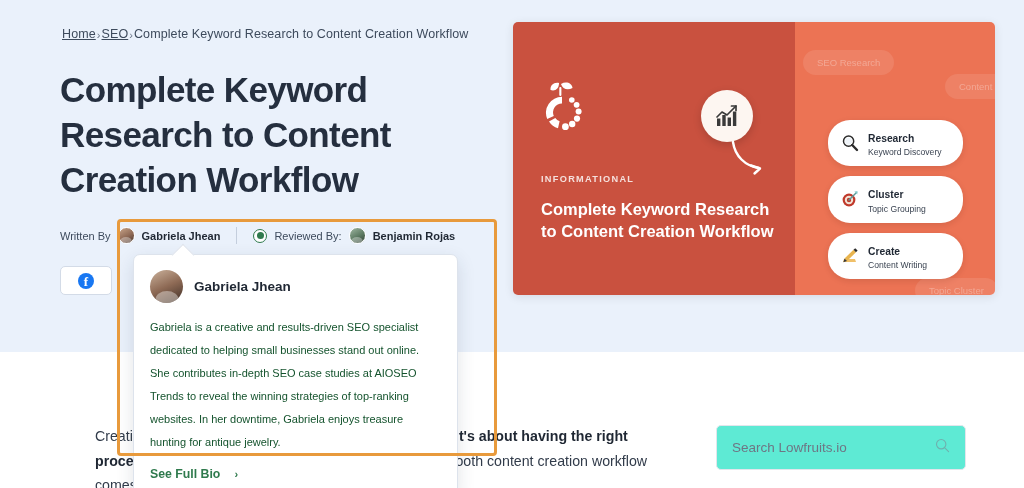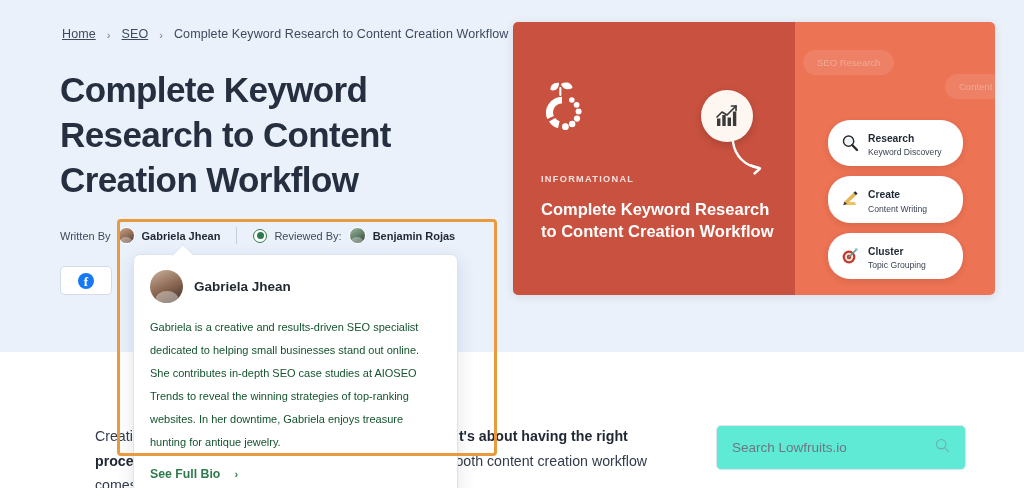--- a/index.html
+++ b/index.html
@@ -14,21 +14,21 @@
   
   .hero-band {
     position: absolute; left: 0; top: 0; width: 1024px; height: 352px;
     background: #eaf1fb;
   }
 
   
   .breadcrumb {
     position: absolute; left: 62px; top: 27px;
     font-size: 12.5px; color: #3d4a5c; letter-spacing: .1px;
-    display: flex; align-items: flex-end; gap: 11px; white-space: nowrap;
+    display: flex; align-items: flex-end; gap: 1px; white-space: nowrap;
   }
   .breadcrumb a { color: #3d4a5c; text-decoration: underline; }
   .crumb-sep { color: #6b7688; font-size: 11px; }
   .crumb-current { color: #3d4a5c; }
 
   
   .page-title {
     position: absolute; left: 60px; top: 67px; width: 420px;
     font-size: 35px; line-height: 45px; font-weight: 700;
     color: #252f3f; letter-spacing: -0.6px;
@@ -292,65 +292,66 @@
         </svg>
       </span>
 
       <div class="feat-kicker">INFORMATIONAL</div>
       <div class="feat-title">Complete Keyword Research to Content Creation Workflow</div>
     </div>
 
     <div class="feat-right">
       <span class="ghost-pill gp1">SEO Research</span>
       <span class="ghost-pill gp2">Content Strategy</span>
+      <span class="ghost-pill gp4">Topic Cluster</span>
 
       <div class="pill-stack">
 
         <div class="pill">
           <span class="pill-ico">
             <svg width="18" height="18" viewBox="0 0 18 18">
               <circle cx="7.6" cy="7.2" r="5.1" fill="none" stroke="#2b2b2b" stroke-width="1.5"></circle>
               <circle cx="7.6" cy="7.2" r="3.4" fill="#eef3f8"></circle>
               <line x1="11.2" y1="11" x2="16" y2="16" stroke="#2b2b2b" stroke-width="2.4" stroke-linecap="round"></line>
             </svg>
           </span>
           <span class="pill-txt">
             <span class="pill-title">Research</span>
             <span class="pill-sub" style="display:block">Keyword Discovery</span>
-          </span>
-        </div>
-
-        <div class="pill">
-          <span class="pill-ico">
-            <svg width="18" height="18" viewBox="0 0 18 18">
-              <path d="M2 15 L15 15 L14 12 L3 12 Z" fill="#f0c069"></path>
-              <path d="M3.5 11.5 L12.5 2.8 L15 5.3 L6 14 Z" fill="#e8b44f"></path>
-              <path d="M12.5 2.8 L14.2 1.2 L16.6 3.6 L15 5.3 Z" fill="#2b2b2b"></path>
-              <path d="M3.5 11.5 L6 14 L2.4 15.2 Z" fill="#3a3a3a"></path>
-            </svg>
-          </span>
-          <span class="pill-txt">
-            <span class="pill-title">Create</span>
-            <span class="pill-sub" style="display:block">Content Writing</span>
           </span>
         </div>
 
         <div class="pill">
           <span class="pill-ico">
             <svg width="18" height="18" viewBox="0 0 18 18">
               <circle cx="8" cy="10" r="6.4" fill="#c0392b"></circle>
               <circle cx="8" cy="10" r="4.2" fill="#f2e3d5"></circle>
               <circle cx="8" cy="10" r="2.2" fill="#c0392b"></circle>
               <line x1="8" y1="10" x2="15.5" y2="2.5" stroke="#5d9a9a" stroke-width="1.5" stroke-linecap="round"></line>
               <path d="M13.4 1.6 L16.6 1.2 L16.2 4.4 Z" fill="#7ec8c8"></path>
             </svg>
           </span>
           <span class="pill-txt">
             <span class="pill-title">Cluster</span>
             <span class="pill-sub" style="display:block">Topic Grouping</span>
           </span>
         </div>
 
+        <div class="pill">
+          <span class="pill-ico">
+            <svg width="18" height="18" viewBox="0 0 18 18">
+              <path d="M2 15 L15 15 L14 12 L3 12 Z" fill="#f0c069"></path>
+              <path d="M3.5 11.5 L12.5 2.8 L15 5.3 L6 14 Z" fill="#e8b44f"></path>
+              <path d="M12.5 2.8 L14.2 1.2 L16.6 3.6 L15 5.3 Z" fill="#2b2b2b"></path>
+              <path d="M3.5 11.5 L6 14 L2.4 15.2 Z" fill="#3a3a3a"></path>
+            </svg>
+          </span>
+          <span class="pill-txt">
+            <span class="pill-title">Create</span>
+            <span class="pill-sub" style="display:block">Content Writing</span>
+          </span>
+        </div>
+
       </div>
     </div>
   </div>
 
 </div>
 
 </body></html>

